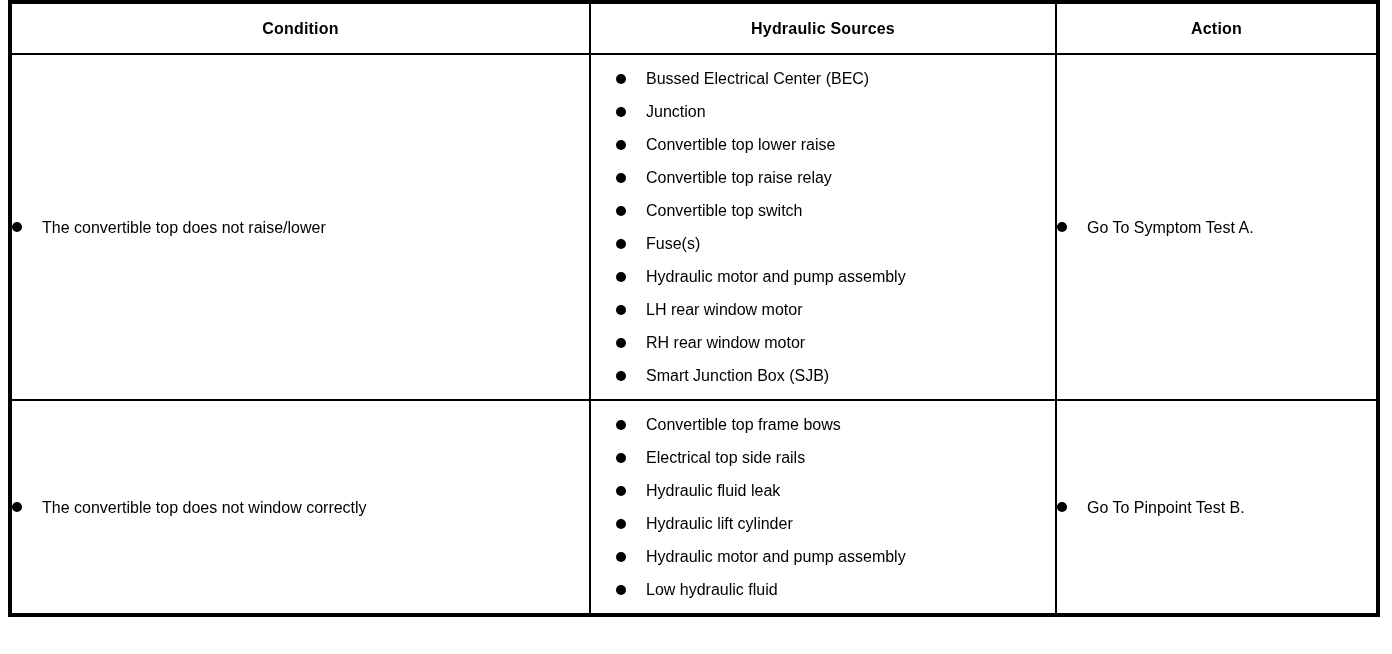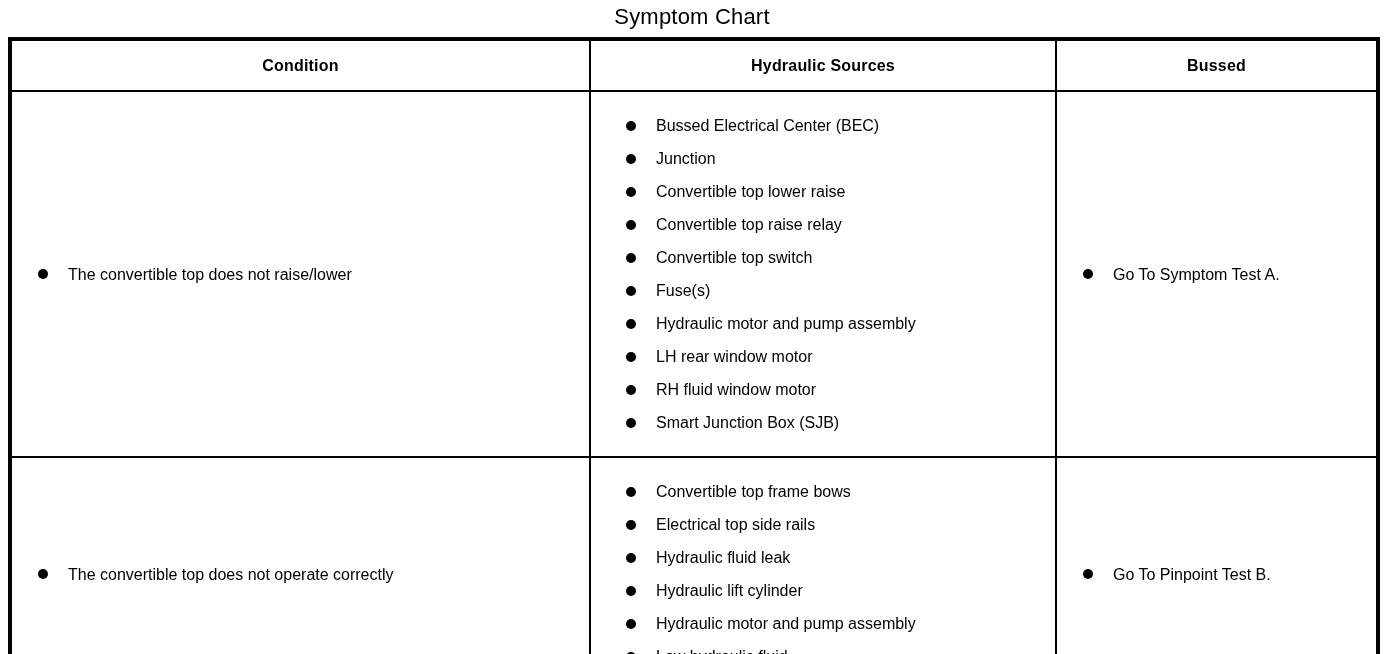--- a/index.html
+++ b/index.html
@@ -53,45 +53,43 @@
   .bullet {
     width: 10px;
     height: 10px;
     background: #000000;
     border-radius: 50%;
     flex: 0 0 auto;
     margin-right: 20px;
   }
   .condition-cell .bullet-item,
   .action-cell .bullet-item {
-    padding-left: 26px;
   }
   .sources-list {
     list-style: none;
-    margin: 11px;
+    margin: 1px;
     padding: 6px 0 6px 24px;
   }
 </style>
 </head>
 <body>
 
 <div class="page">
-  <div class="title">Symptom Chart</div>
 
   <table class="symptom-table">
     <colgroup>
       <col style="width:580px">
       <col style="width:466px">
       <col style="width:322px">
     </colgroup>
     <thead>
       <tr>
         <th>Condition</th>
         <th>Hydraulic Sources</th>
-        <th>Bussed</th>
+        <th>Action</th>
       </tr>
     </thead>
     <tbody id="table-body">
         <tr>
           <td class="condition-cell">
             <div class="bullet-item">
               <span class="bullet"></span>
               <span>The convertible top does not raise/lower</span>
             </div>
           </td>
@@ -141,21 +139,21 @@
               </li>
               <li>
                 <div class="bullet-item">
                   <span class="bullet"></span>
                   <span>LH rear window motor</span>
                 </div>
               </li>
               <li>
                 <div class="bullet-item">
                   <span class="bullet"></span>
-                  <span>RH fluid window motor</span>
+                  <span>RH rear window motor</span>
                 </div>
               </li>
               <li>
                 <div class="bullet-item">
                   <span class="bullet"></span>
                   <span>Smart Junction Box (SJB)</span>
                 </div>
               </li>
             </ul>
           </td>
@@ -163,21 +161,21 @@
             <div class="bullet-item">
               <span class="bullet"></span>
               <span>Go To Symptom Test A.</span>
             </div>
           </td>
         </tr>
         <tr>
           <td class="condition-cell">
             <div class="bullet-item">
               <span class="bullet"></span>
-              <span>The convertible top does not operate correctly</span>
+              <span>The convertible top does not window correctly</span>
             </div>
           </td>
           <td class="sources-cell">
             <ul class="sources-list">
               <li>
                 <div class="bullet-item">
                   <span class="bullet"></span>
                   <span>Convertible top frame bows</span>
                 </div>
               </li>

